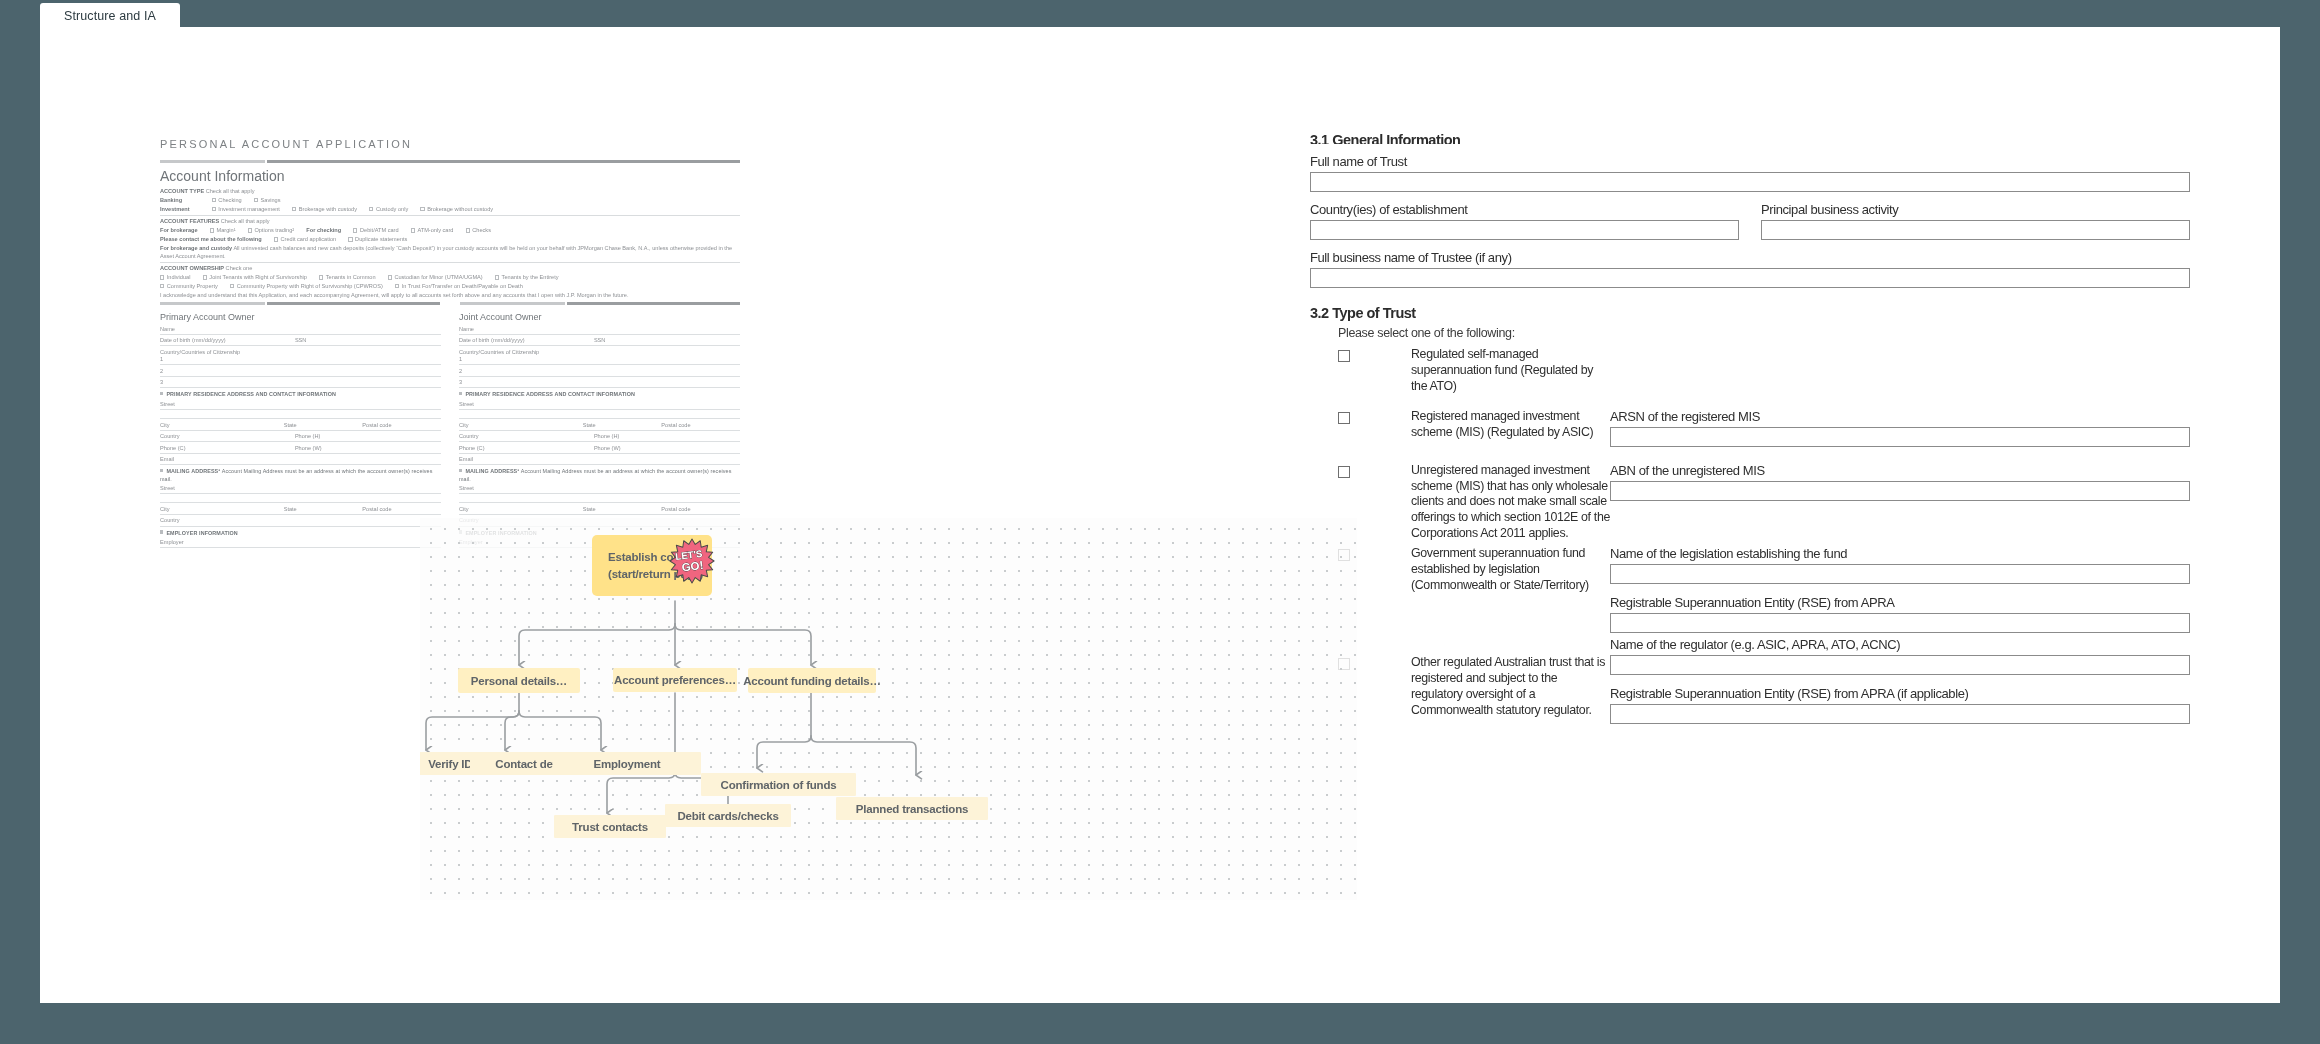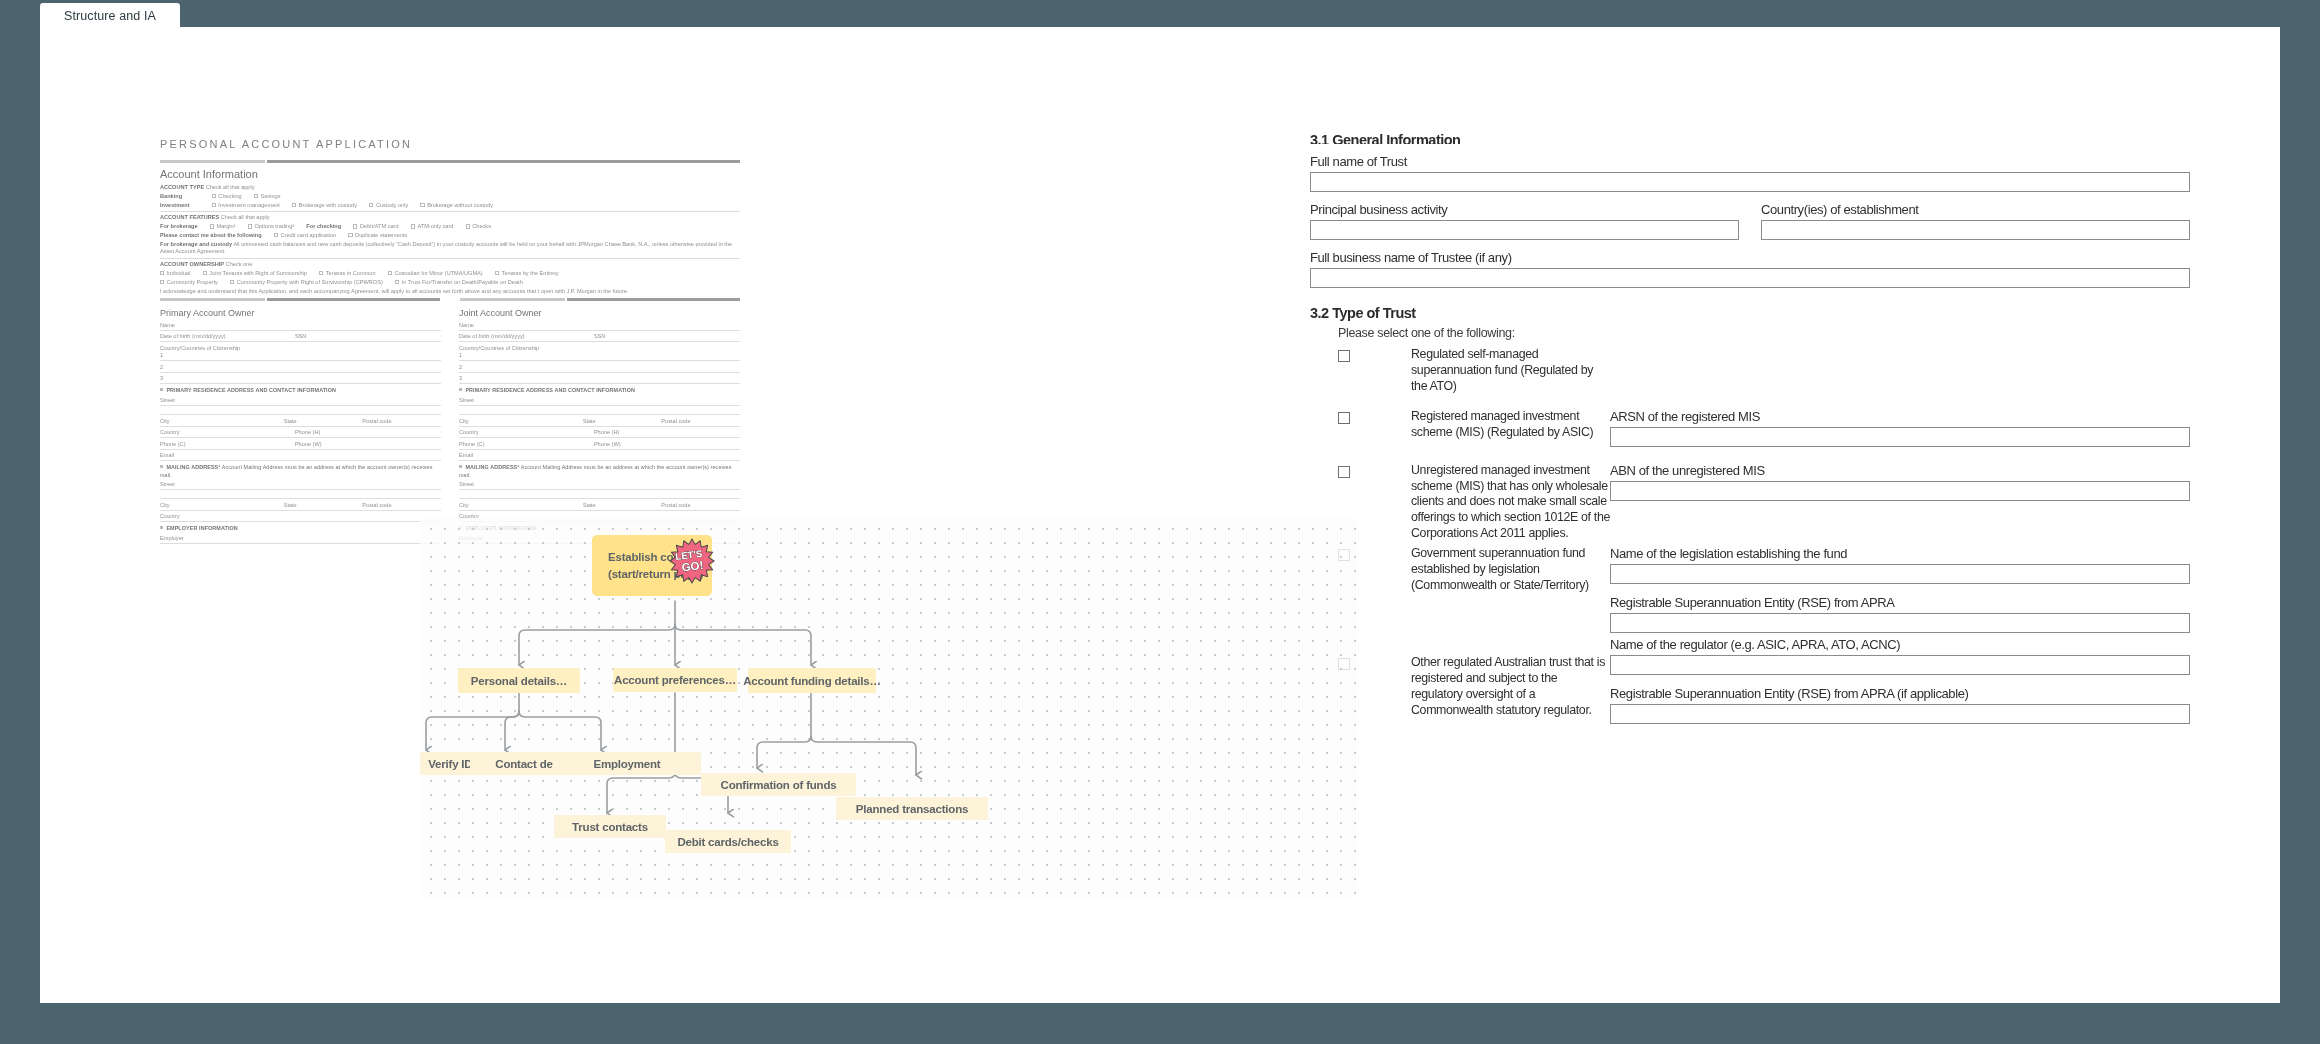--- a/index.html
+++ b/index.html
@@ -54,21 +54,21 @@
     margin-bottom: 8px;
   }
   .rulebar { display: flex; gap: 2px; margin: 3px 0 4px 0; height: 3px; }
   .rulebar .seg-a { width: 105px; background: #c6c8ca; }
   .rulebar .seg-b { flex: 1; background: #9a9da0; }
   .rulebar.split .seg-a { width: 105px; }
   .rulebar.split .seg-c { width: 105px; background: #c6c8ca; }
   .rulebar.split .seg-d { flex: 1; background: #9a9da0; }
 
   .sec-head {
-    font-size: 11px;
+    font-size: 14px;
     color: #6f7478;
     margin: 3px 0 2px 0;
     border-bottom: .6px solid #d8dادb;
   }
   .sec-head2 {
     font-size: 9px; color: #6f7478; margin: 2px 0 2px 0;
   }
   .hr-thin { border-top: .6px solid #d9dcde; margin: 2px 0; }
   .lbl-strong { font-weight: bold; color: #6f7478; }
   .row { margin: 1.4px 0; }
@@ -379,25 +379,25 @@
 
     <div class="sec-title" style="margin-bottom:10px;overflow:hidden;height:12px">3.1 General Information</div>
 
     <div class="fld-block">
       <div class="fld-label">Full name of Trust</div>
       <div class="fld-box"></div>
     </div>
 
     <div class="grid2 fld-block">
       <div>
+        <div class="fld-label">Country(ies) of establishment</div>
+        <div class="fld-box"></div>
+      </div>
+      <div>
         <div class="fld-label">Principal business activity</div>
-        <div class="fld-box"></div>
-      </div>
-      <div>
-        <div class="fld-label">Country(ies) of establishment</div>
         <div class="fld-box"></div>
       </div>
     </div>
 
     <div class="fld-block">
       <div class="fld-label">Full business name of Trustee (if any)</div>
       <div class="fld-box"></div>
     </div>
 
     <div class="sec-title" style="margin-top:17px">3.2 Type of Trust</div>
@@ -527,18 +527,18 @@
     <div class="node lvl2" style="left:281px; top:255px; width:155px; height:23px;">
       <span>Confirmation of funds</span>
     </div>
     <div class="node lvl2" style="left:416px; top:279px; width:152px; height:23px;">
       <span>Planned transactions</span>
     </div>
 
     <div class="node lvl2" style="left:134px; top:297px; width:112px; height:23px;">
       <span>Trust contacts</span>
     </div>
-    <div class="node lvl2" style="left:245px; top:312px; width:126px; height:23px;">
+    <div class="node lvl2" style="left:245px; top:286px; width:126px; height:23px;">
       <span>Debit cards/checks</span>
     </div>
   </div>
 
 </div>
 
 </body></html>

